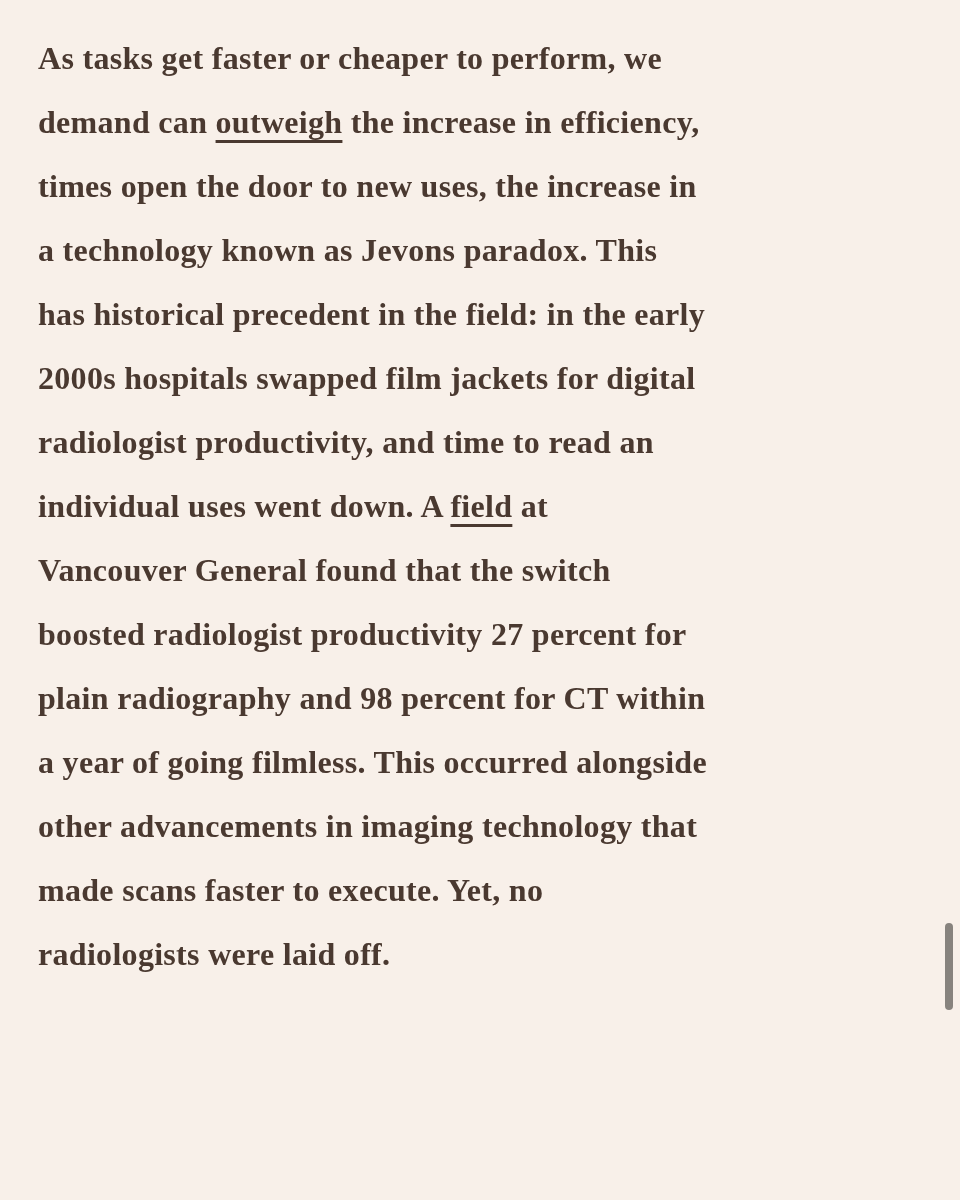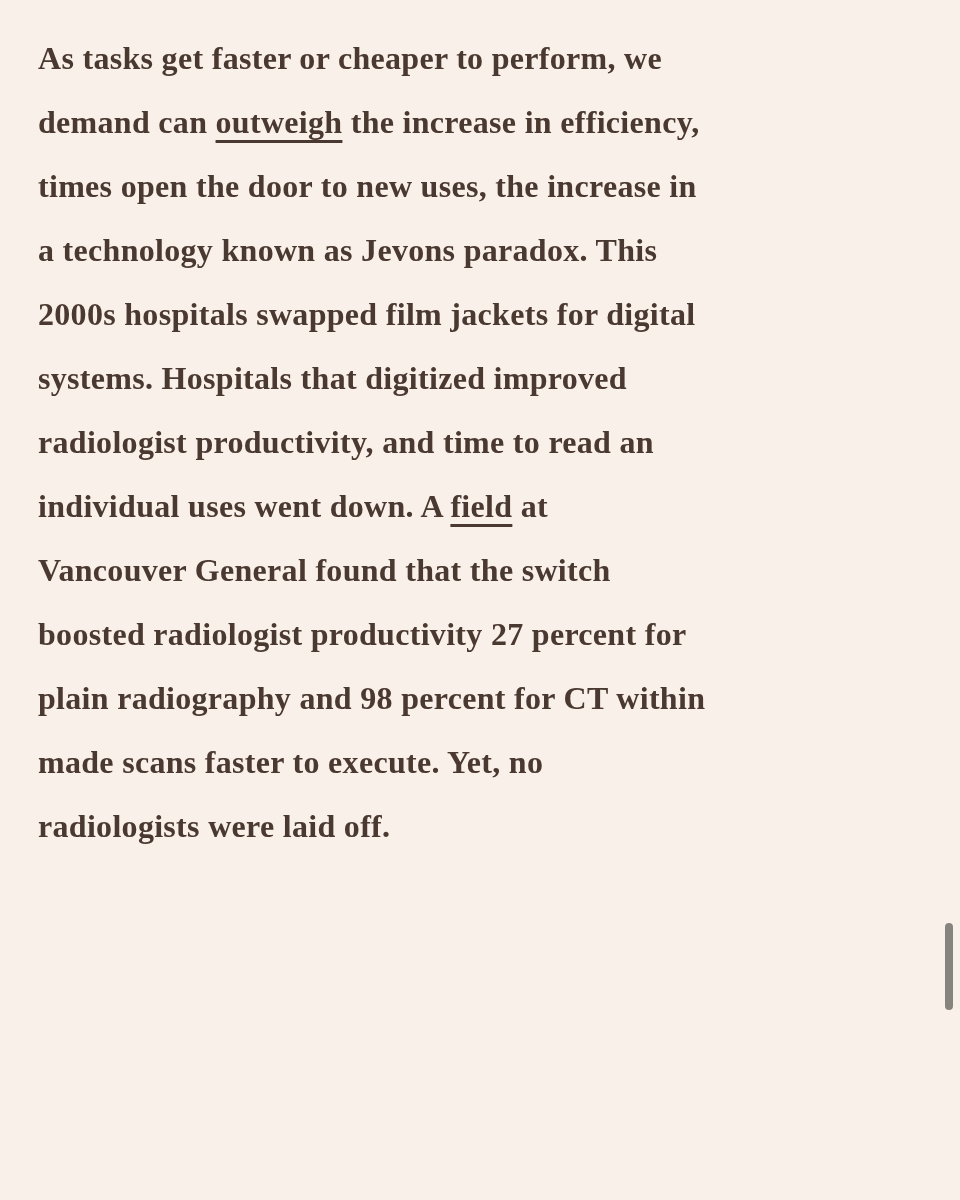--- a/index.html
+++ b/index.html
@@ -50,24 +50,26 @@
   }
 </style>
 </head>
 <body>
 
 <div class="article">
   <div class="line"><span>As tasks get faster or cheaper to perform, we</span></div>
   <div class="line"><span>demand can </span><a>outweigh</a><span> the increase in efficiency,</span></div>
   <div class="line"><span>times open the door to new uses, the increase in</span></div>
   <div class="line"><span>a technology known as Jevons paradox. This</span></div>
+  <div class="line"><span>has historical precedent in the field: in the early</span></div>
   <div class="line"><span>2000s hospitals swapped film jackets for digital</span></div>
-  <div class="line"><span>systems. Hospitals that digitized improved</span></div>
   <div class="line"><span>radiologist productivity, and time to read an</span></div>
   <div class="line"><span>individual uses went down. A </span><a>field</a><span> at</span></div>
   <div class="line"><span>Vancouver General found that the switch</span></div>
   <div class="line"><span>boosted radiologist productivity 27 percent for</span></div>
   <div class="line"><span>plain radiography and 98 percent for CT within</span></div>
+  <div class="line"><span>a year of going filmless. This occurred alongside</span></div>
+  <div class="line"><span>other advancements in imaging technology that</span></div>
   <div class="line"><span>made scans faster to execute. Yet, no</span></div>
   <div class="line"><span>radiologists were laid off.</span></div>
 </div>
 
 <div class="scrollbar-thumb"></div>
 
 </body></html>

